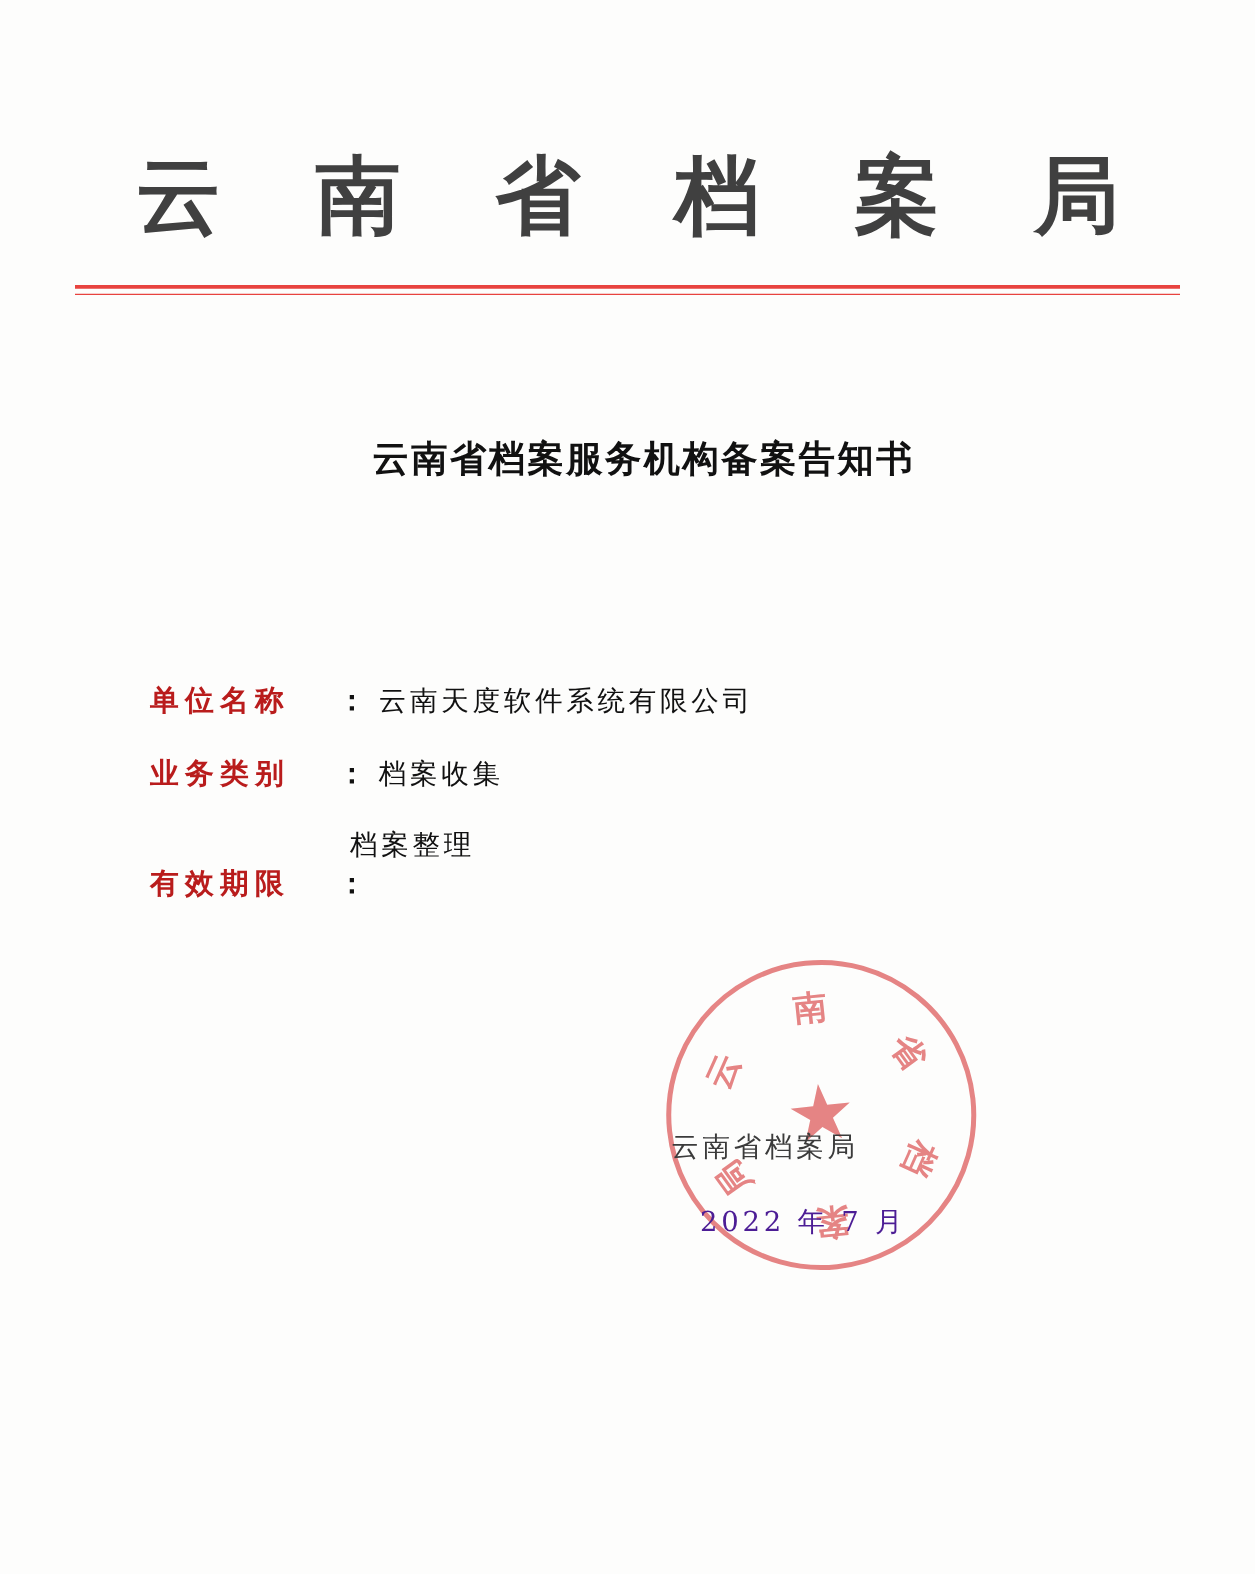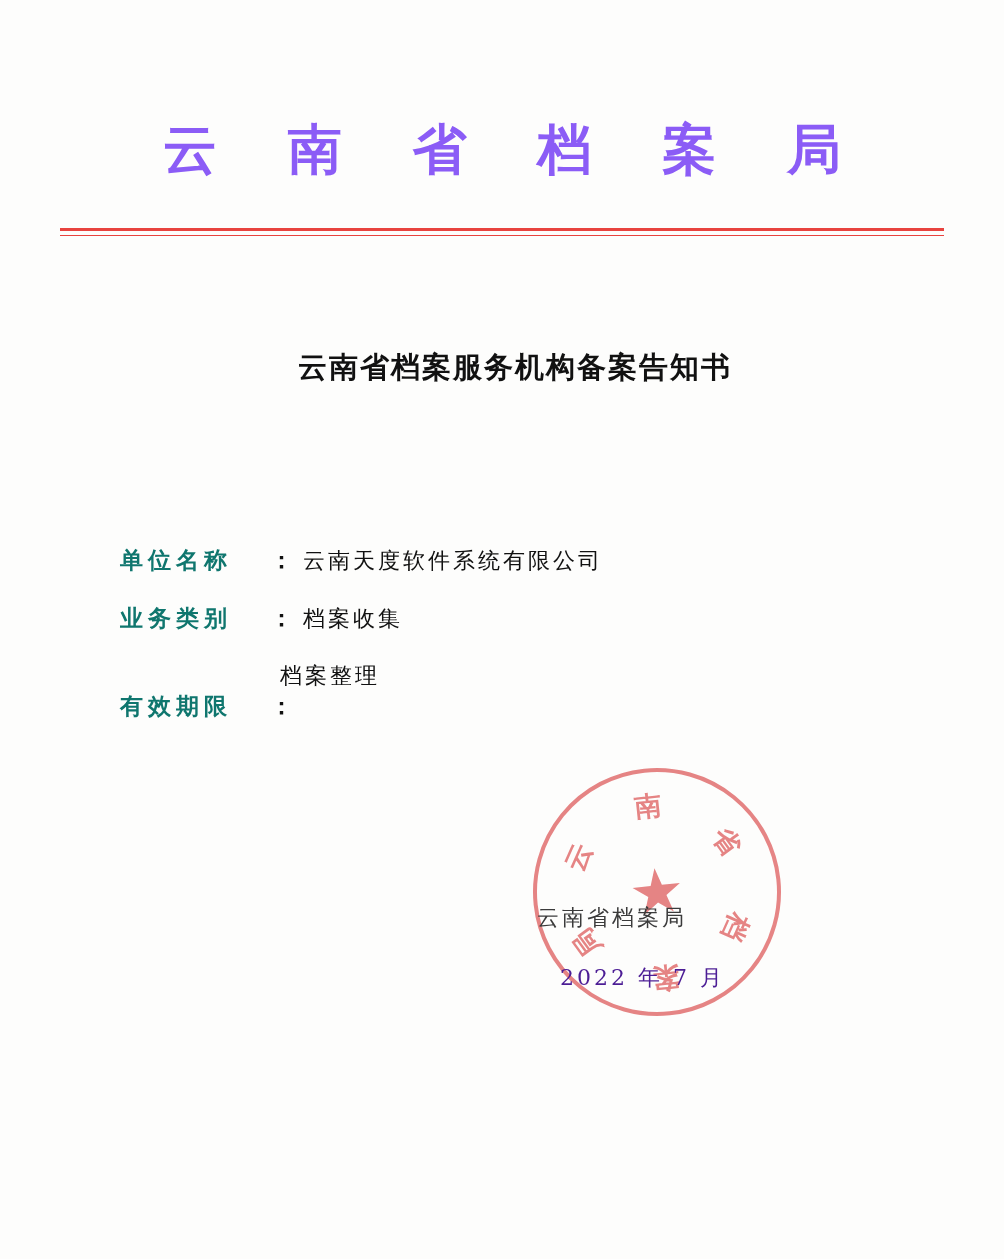--- a/index.html
+++ b/index.html
@@ -25,23 +25,23 @@
   
   .letterhead {
     position: absolute;
     top: 120px;
     left: 0;
     right: 0;
     text-align: center;
   }
   .letterhead-title {
     font-family: "DejaVu Serif", serif;
-    font-size: 54px;
-    font-weight: bold;
-    color: #8b5cf6;
+    font-size: 68px;
+    font-weight: bold;
+    color: #404040;
     letter-spacing: 26px;
     text-indent: 26px;
     line-height: 1.1;
     white-space: nowrap;
   }
   .rule-wrap {
     position: absolute;
     top: 228px;
     left: 60px;
     right: 60px;
@@ -93,21 +93,21 @@
     display: flex;
     align-items: baseline;
     margin-bottom: 27px;
     white-space: nowrap;
   }
   .field-label {
     font-family: "DejaVu Serif", serif;
     font-size: 23px;
     font-weight: bold;
     letter-spacing: 5px;
-    color: #0f766e;
+    color: #b91c1c;
     min-width: 150px;
   }
   .field-colon {
     font-family: "DejaVu Serif", serif;
     font-size: 23px;
     font-weight: bold;
     color: #111;
     padding-right: 10px;
   }
   .field-value {

